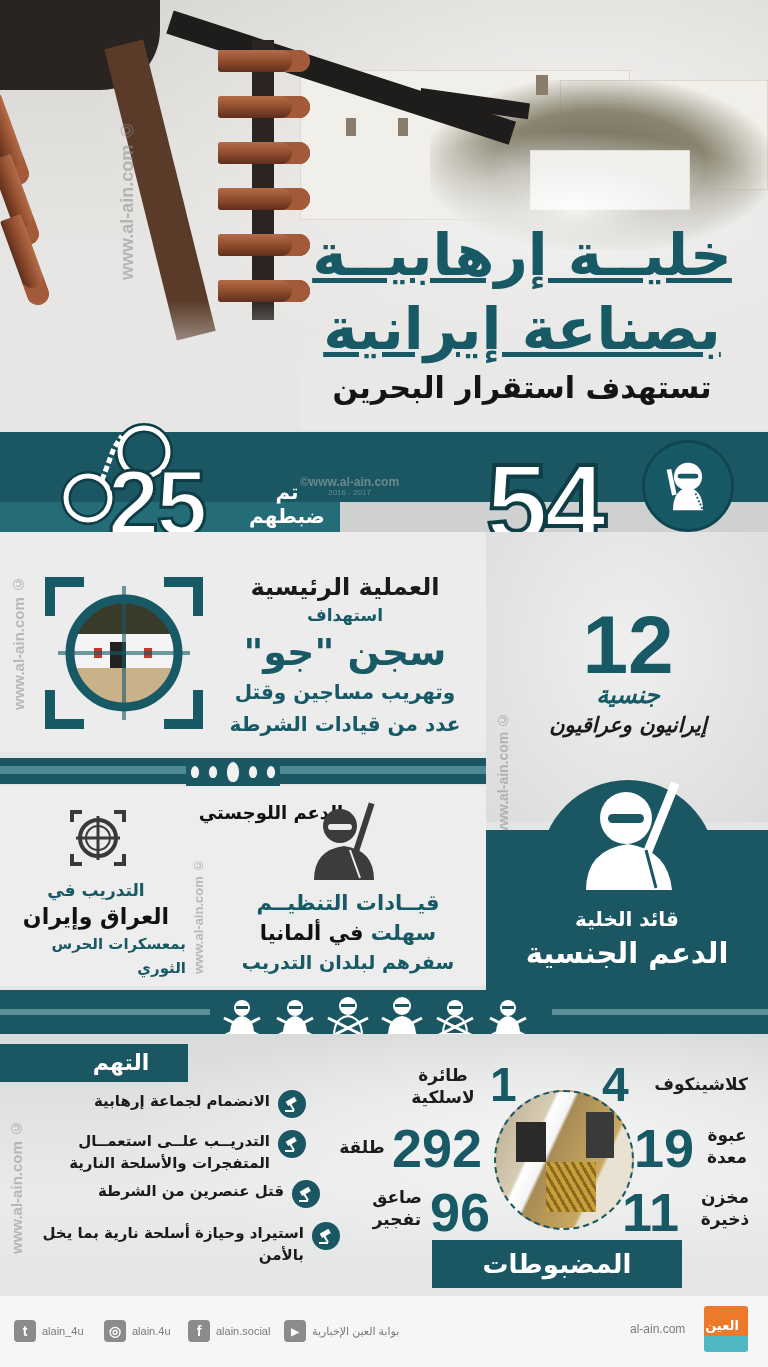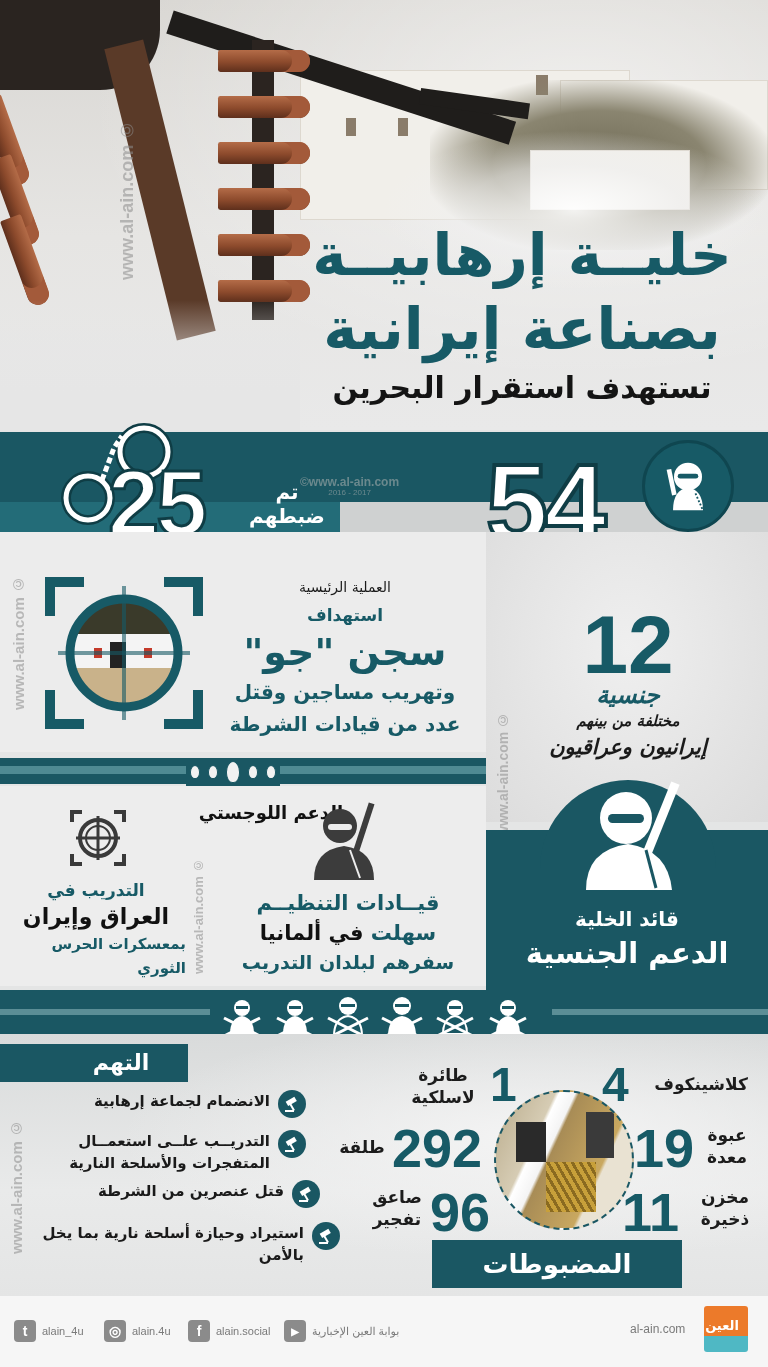--- a/index.html
+++ b/index.html
@@ -36,20 +36,21 @@
     background: linear-gradient(180deg, #b46c48 0%, #8c4a2c 55%, #5e2f1c 100%);
     box-shadow: inset -18px 0 0 #a35a3a;
   }
   .belt-strap { background: #2b2420; }
   .gun-barrel { background: #1f1d1b; transform-origin: left center; }
   .title-block { right: 36px; top: 218px; text-align: center; width: 420px; }
   .title-line {
     font-family: "DejaVu Sans", sans-serif; font-weight: bold;
     font-size: 58px; line-height: 74px; color: #175a66;
     letter-spacing: 1px;
+    text-decoration: underline;
   }
   .subtitle-line {
     font-family: "DejaVu Sans", sans-serif; font-weight: bold;
     font-size: 30px; line-height: 44px; color: #141414;
   }
   .watermark-v {
     writing-mode: vertical-rl; transform: rotate(180deg);
     font-family: "Liberation Sans", sans-serif; font-weight: bold;
     color: rgba(140,140,140,0.55); font-size: 18px; line-height: 18px;
   }
@@ -89,21 +90,21 @@
   }
   .members-label {
     left: 614px; top: 546px; width: 150px; text-align: center;
     font-weight: bold; font-size: 17px; line-height: 24px; color: #1c1c1c;
   }
 
   
   .op-panel { left: 0; top: 532px; width: 486px; height: 220px; background: #ececec; }
   .op-scope { left: 44px; top: 576px; width: 160px; height: 154px; }
   .op-text { left: 210px; top: 572px; width: 270px; text-align: center; }
-  .op-t1 { font-weight: normal; font-size: 14px; line-height: 30px; color: #1a1a1a; }
+  .op-t1 { font-weight: bold; font-size: 24px; line-height: 30px; color: #1a1a1a; }
   .op-t2 { font-weight: bold; font-size: 17px; line-height: 26px; color: #175a66; }
   .op-t3 { font-weight: bold; font-size: 38px; line-height: 48px; color: #175a66; }
   .op-t4 { font-weight: bold; font-size: 20px; line-height: 32px; color: #175a66; }
 
   
   .nat-panel { left: 486px; top: 532px; width: 282px; height: 290px;
     background: radial-gradient(ellipse at 50% 40%, #efefef 0%, #dcdcdc 100%); }
   .big12 {
     left: 548px; top: 605px; width: 160px; text-align: center;
     font-family: "Liberation Sans", sans-serif; font-weight: bold;
@@ -295,21 +296,20 @@
   <div class="op-t2">استهداف</div>
   <div class="op-t3">سجن "جو"</div>
   <div class="op-t4">وتهريب مساجين وقتل</div>
   <div class="op-t4">عدد من قيادات الشرطة</div>
 </div>
 
 <div class="abs nat-panel"></div>
 <div class="abs big12">12</div>
 <div class="abs nat-label">
   <div class="nat-l1">جنسية</div>
-  <div class="nat-l2">مختلفة من بينهم</div>
   <div class="nat-l3">إيرانيون وعراقيون</div>
 </div>
 <div class="abs watermark-v" style="left:494px;top:712px;height:140px;font-size:14px;">
   <span>©</span> <span>www.al-ain.com</span>
 </div>
 
 <div class="abs div-band"></div>
 <div class="abs div-line"></div>
 <div class="abs grenades">
   <div class="grenade"></div>

